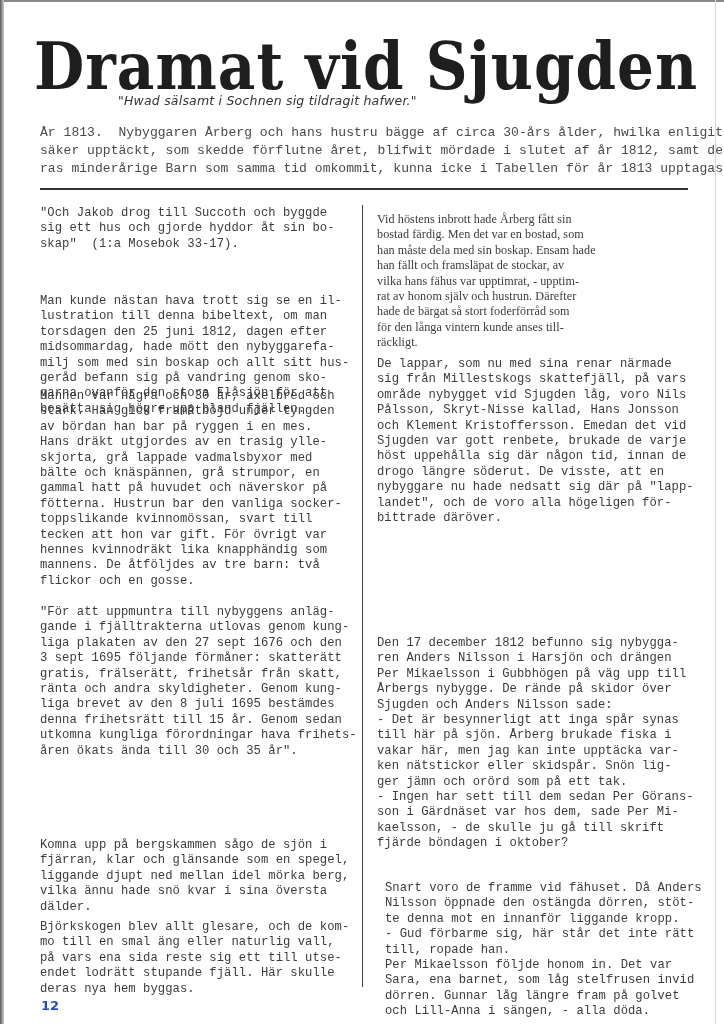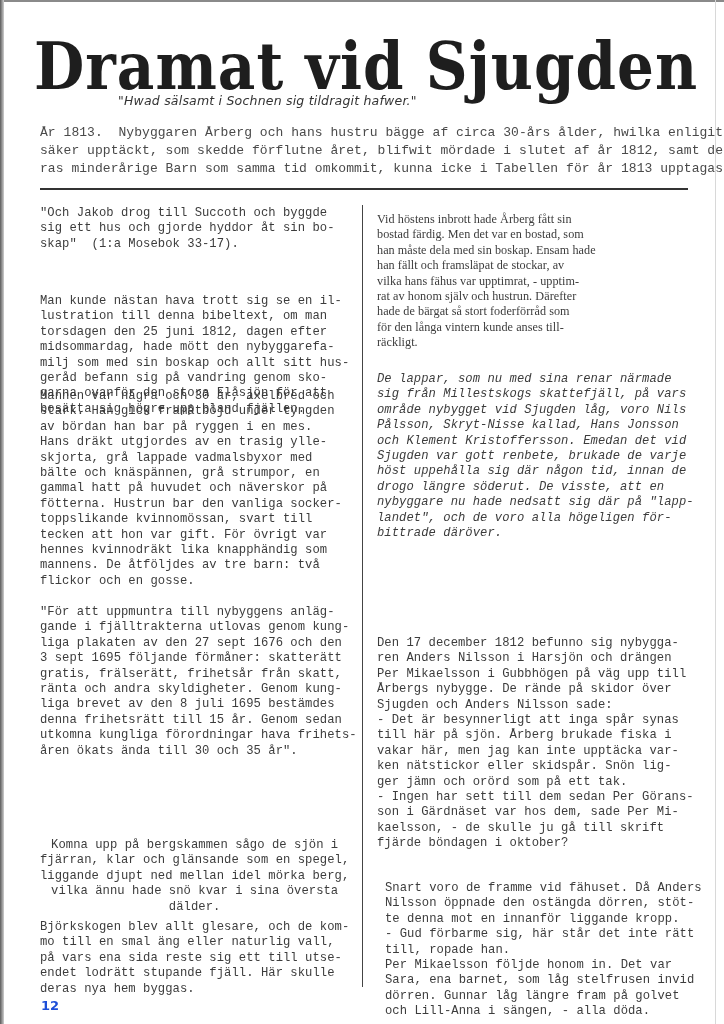--- a/index.html
+++ b/index.html
@@ -45,24 +45,24 @@
     .col {
       position: absolute; font-size: 12.2px; line-height: 15.4px;
       color: #3c3c3c; white-space: pre; letter-spacing: 0.05px;
     }
     .left { left: 40px; }
     .right { left: 377px; }
     .p1 { top: 206px; }
     .p2 { top: 257px; margin-top: 37px; }
     .p3 { top: 381px; margin-top: 8px; }
     .p4 { top: 605px; }
-    .p5 { top: 838px; text-align: center; }
+    .p5 { top: 838px; }
     .p6 { top: 920px; }
     .r1 { top: 212px; font-family: Liberation Serif, serif; }
-    .r2 { top: 372px; font-style: italic; }
+    .r2 { top: 357px; }
     .r3 { top: 636px; }
     .r4 { top: 881px; margin-left: 8px; }
     .pagenum {
       position: absolute; left: 41px; top: 998px;
       font-family: "DejaVu Sans", sans-serif; font-weight: bold;
       font-size: 13px; color: #1d4ed8;
     }
   </style>
 </head>
 <body>

